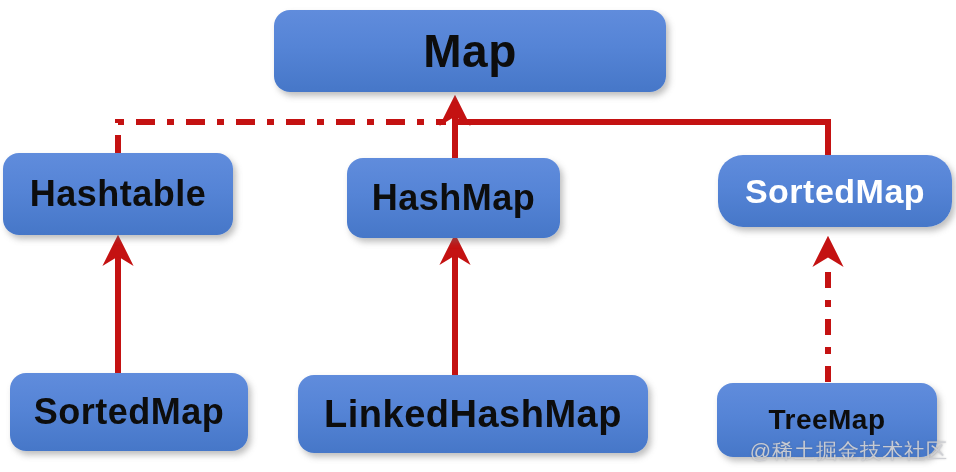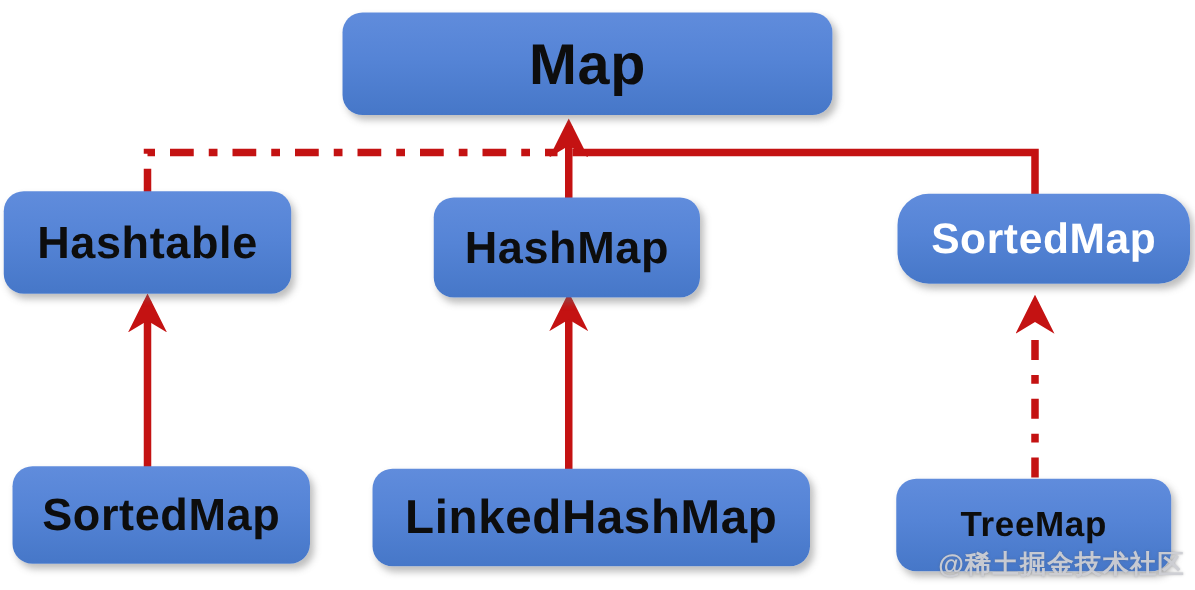--- a/index.html
+++ b/index.html
@@ -43,21 +43,21 @@
     left: 0; top: 0;
     width: 956px;
     height: 472px;
     pointer-events: none;
   }
   .watermark {
     position: absolute;
     right: 8px;
     bottom: 7px;
     font-size: 21px;
-    font-weight: bold;
+    font-weight: normal;
     color: rgba(205, 207, 212, 0.95);
     text-shadow: 0 0 2px rgba(90,90,90,0.35);
     letter-spacing: 1px;
     z-index: 3;
   }
 </style>
 </head>
 <body>
 
 <div class="canvas">

